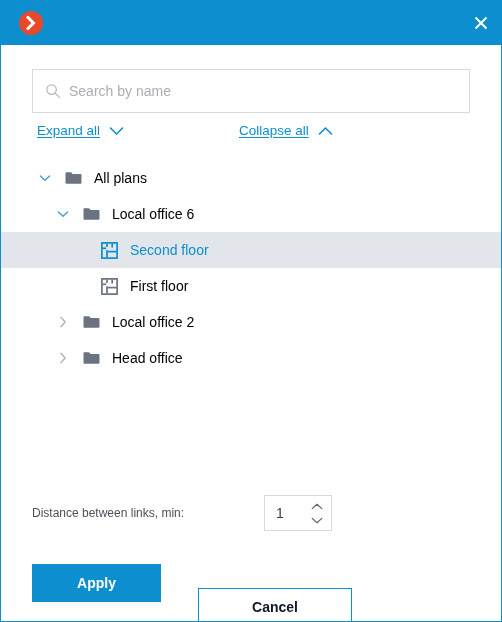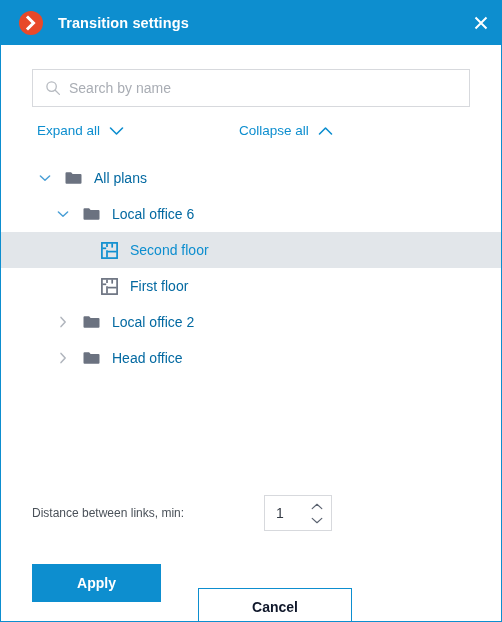--- a/index.html
+++ b/index.html
@@ -76,21 +76,21 @@
     height: 576px;
     background: #ffffff;
   }
 
   
   .search-wrap {
     position: absolute;
     left: 31px;
     top: 24px;
     width: 438px;
-    height: 38px;
+    height: 44px;
     box-sizing: border-box;
     border: 1px solid #d7d9dd;
     background: #ffffff;
     display: flex;
     align-items: center;
   }
   .search-icon {
     margin-left: 12px;
     margin-right: 8px;
     width: 16px;
@@ -124,20 +124,21 @@
     position: absolute;
     top: 0;
     display: flex;
     align-items: center;
     gap: 9px;
     cursor: pointer;
     color: #0d8ecf;
     font-size: 13.5px;
   }
   .tree-link .lbl {
+    text-decoration: underline;
     text-underline-offset: 2px;
   }
   .tree-link.expand { left: 5px; }
   .tree-link.collapse { left: 207px; }
   .tree-link svg { display: block; }
 
   
   .tree {
     position: absolute;
     left: 0;
@@ -170,21 +171,21 @@
     flex: none;
     margin-left: 12px;
     display: flex;
     align-items: center;
     justify-content: center;
   }
   .node-icon svg { display: block; }
   .node-label {
     margin-left: 12px;
     font-size: 14px;
-    color: #0369a1;
+    color: #000000;
     white-space: nowrap;
   }
   .tree-row.selected .node-label { color: #0d8ecf; }
 
   
   .distance-row {
     position: absolute;
     left: 31px;
     top: 450px;
     width: 438px;
@@ -283,21 +284,20 @@
 <body>
 
 <div class="dialog">
 
   <div class="titlebar">
     <div class="app-logo">
       <svg width="24" height="24" viewBox="0 0 24 24">
         <path d="M9 6.5 L14.5 12 L9 17.5" fill="none" stroke="#ffffff" stroke-width="3" stroke-linecap="square" stroke-linejoin="miter"></path>
       </svg>
     </div>
-    <div class="title-text">Transition settings</div>
     <div class="close-button">
       <svg width="14" height="14" viewBox="0 0 14 14">
         <path d="M1.5 1.5 L12.5 12.5 M12.5 1.5 L1.5 12.5" stroke="#ffffff" stroke-width="2" stroke-linecap="butt"></path>
       </svg>
     </div>
   </div>
 
   <div class="content">
 
     <div class="search-wrap">

